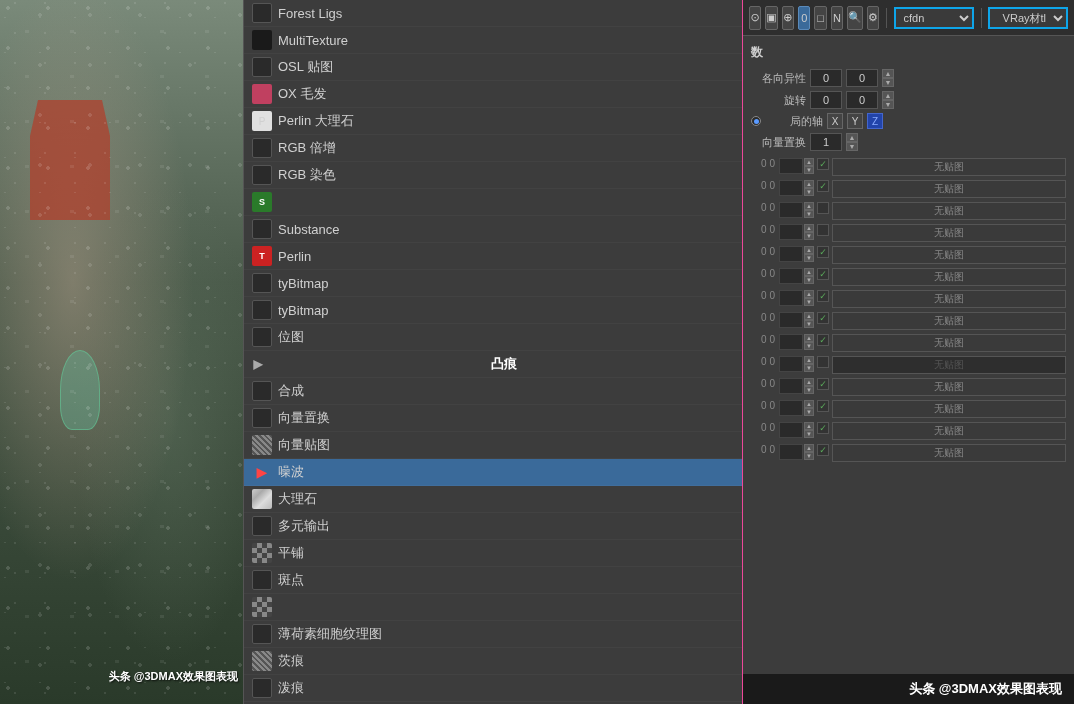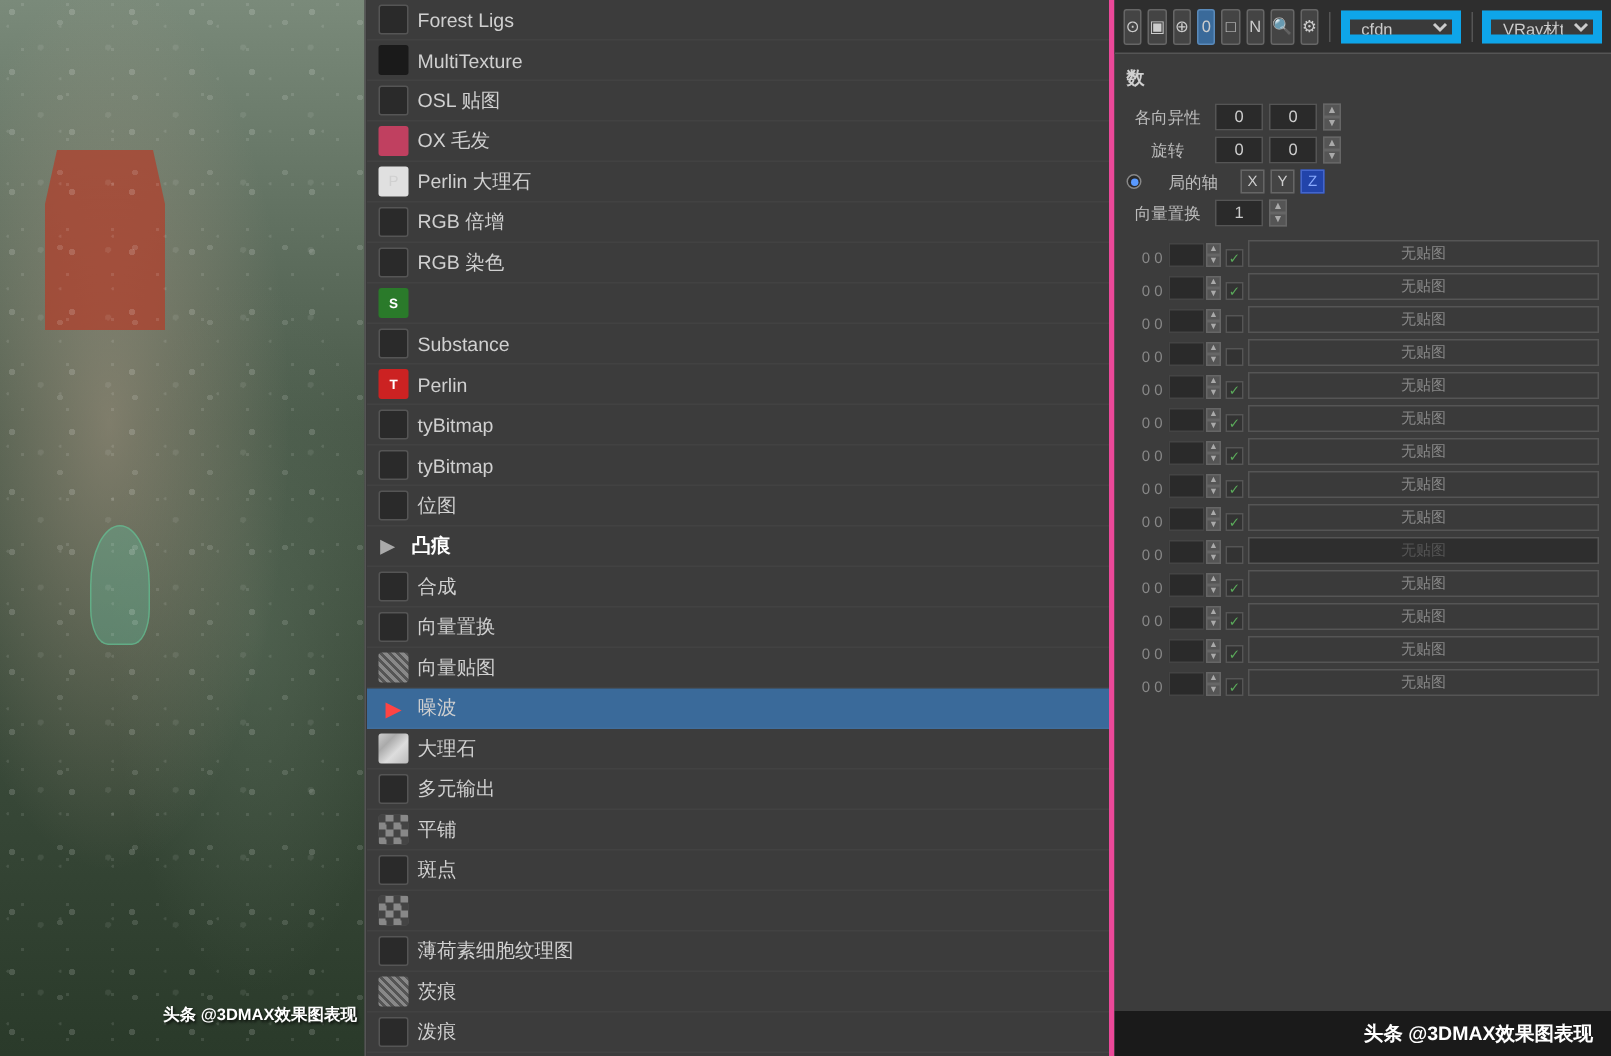--- a/index.html
+++ b/index.html
@@ -79,21 +79,21 @@
       text-shadow: 1px 1px 2px rgba(0,0,0,0.8);
       white-space: nowrap;
     }
 
     
     .material-list {
       width: 500px;
       height: 704px;
       background: #3c3c3c;
       border-left: 1px solid #555;
-      border-right: 4px solid #ec4899;
+      border-right: 1px solid #ec4899;
       overflow-y: auto;
       flex-shrink: 0;
     }
     .material-list::-webkit-scrollbar {
       width: 8px;
       background: #2a2a2a;
     }
     .material-list::-webkit-scrollbar-thumb {
       background: #666;
       border-radius: 4px;
@@ -159,20 +159,21 @@
       color: #ff4444;
       font-size: 14px;
     }
 
     .mat-label {
       color: #d0d0d0;
       flex: 1;
     }
     .mat-item.group-header .mat-label {
       color: #ffffff;
+      text-align: center;
     }
 
     
     .right-panel {
       flex: 1;
       height: 704px;
       background: #3c3c3c;
       display: flex;
       flex-direction: column;
       overflow: hidden;
@@ -199,21 +200,21 @@
       justify-content: center;
       color: #ccc;
       font-size: 11px;
       cursor: pointer;
     }
     .toolbar-icon-btn.active { background: #3a6a9a; border-color: #5a8aba; }
 
     .toolbar-select {
       height: 22px;
       background: #3a3a3a;
-      border: 6px solid #0ea5e9;
+      border: 2px solid #0ea5e9;
       color: #ccc;
       font-size: 11px;
       padding: 0 4px;
       min-width: 80px;
     }
     .toolbar-divider {
       width: 1px;
       height: 20px;
       background: #555;
       margin: 0 3px;
@@ -244,21 +245,21 @@
     .prop-row {
       display: flex;
       align-items: center;
       margin-bottom: 4px;
       gap: 4px;
     }
     .prop-label {
       color: #bbb;
       font-size: 11px;
       min-width: 55px;
-      text-align: center;
+      text-align: right;
     }
     .prop-value {
       background: #2a2a2a;
       border: 1px solid #555;
       color: #ccc;
       font-size: 11px;
       width: 32px;
       height: 18px;
       text-align: center;
       display: flex;
@@ -319,21 +320,21 @@
       justify-content: center;
       cursor: pointer;
     }
     .prop-xyz-btn.active-z {
       background: #2244aa;
       border-color: #4466cc;
       color: #88aaff;
     }
     .map-row {
       display: flex;
-      align-items: flex-end;
+      align-items: flex-start;
       padding: 1px 0;
       min-height: 22px;
     }
     .map-num {
       color: #888;
       font-size: 10px;
       width: 24px;
       text-align: right;
       margin-right: 4px;
     }

